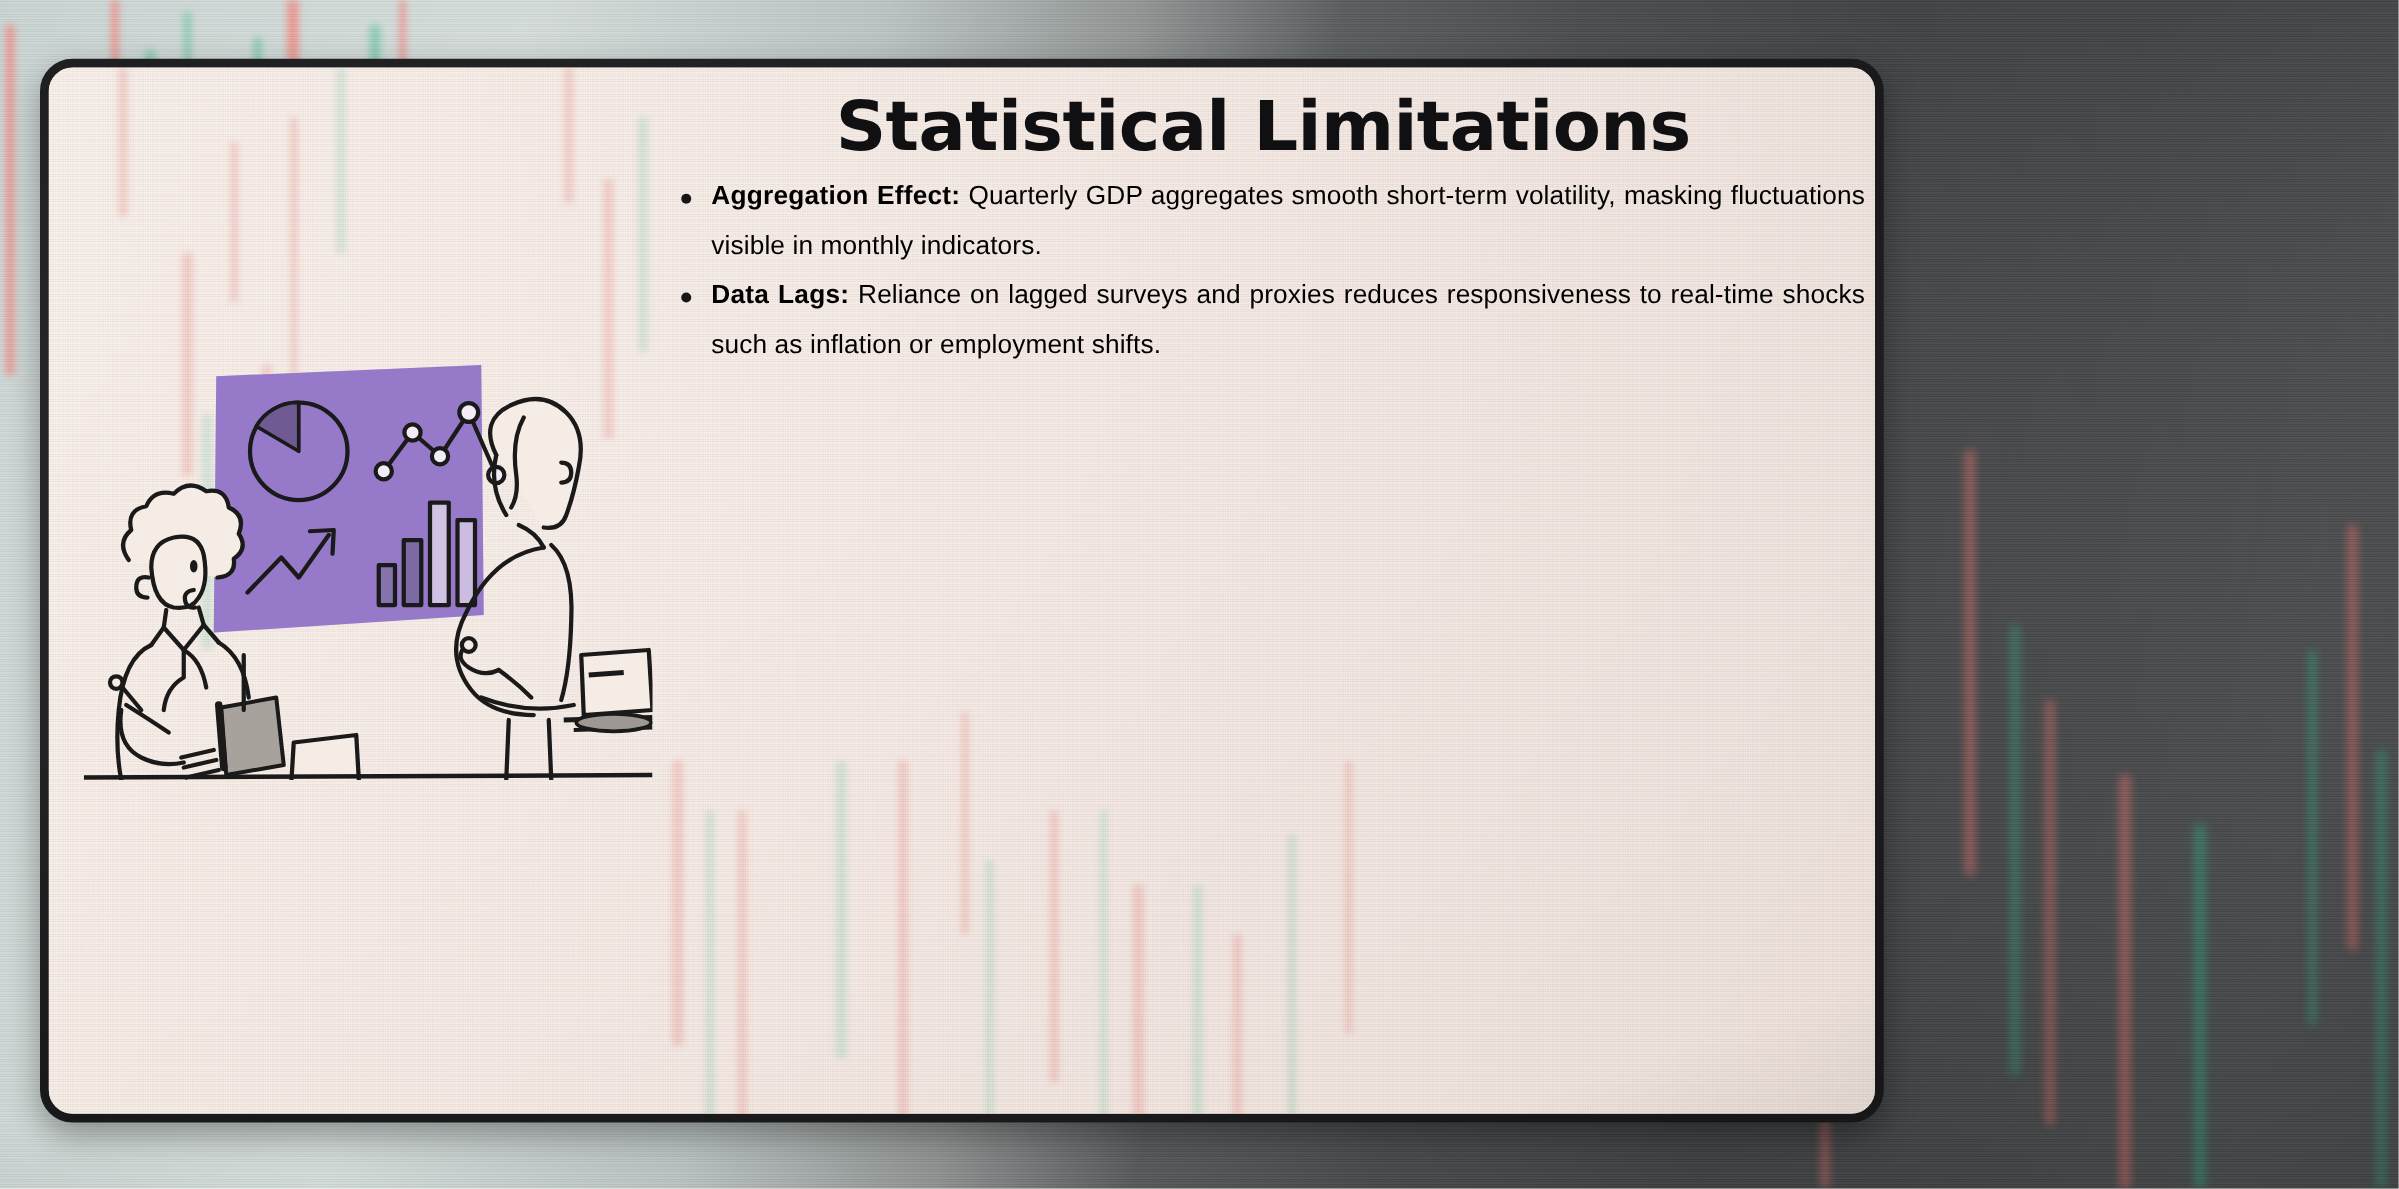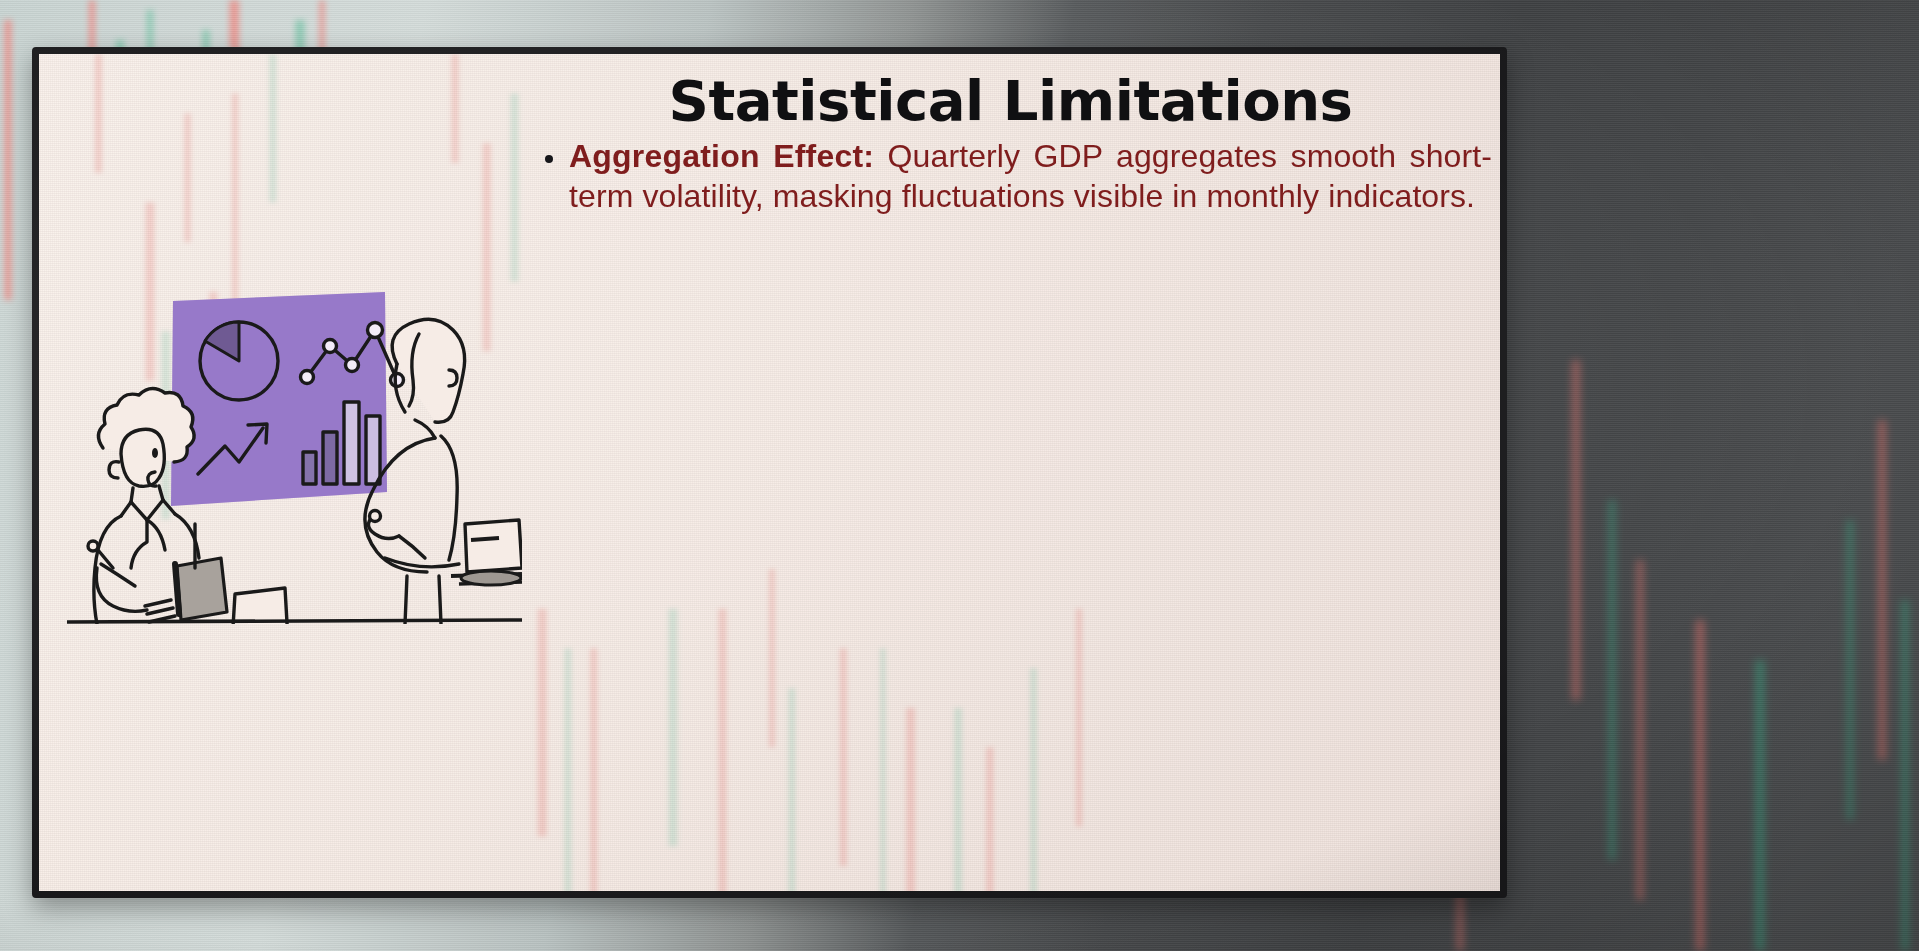--- a/index.html
+++ b/index.html
@@ -57,21 +57,21 @@
 
   
   #card {
     position: absolute;
     left: 32px;
     top: 47px;
     width: 1475px;
     height: 851px;
     background: #f6ece6;
     border: 7px solid #18181a;
-    border-radius: 4px;
+    border-radius: 26px;
     overflow: hidden;
     box-shadow: 0 10px 26px rgba(0,0,0,.35);
   }
   
   #card-candles {
     position: absolute;
     inset: 0;
     filter: blur(2.5px);
     opacity: .30;
     pointer-events: none;
@@ -129,23 +129,23 @@
 
   ul#bullets {
     list-style: none;
     margin: 0;
     padding: 0;
   }
   ul#bullets > li {
     position: relative;
     padding-left: 40px;
     font-family: "Liberation Sans", sans-serif;
-    font-size: 32px;
+    font-size: 21px;
     line-height: 39.5px;
-    color: #7f1d1d;
+    color: #000000;
     text-align: justify;
     text-justify: inter-word;
     margin: 0;
     letter-spacing: .1px;
   }
   ul#bullets > li::before {
     content: "";
     position: absolute;
     left: 16px;
     top: 18px;
@@ -361,18 +361,22 @@
 
     <div id="content">
 
       <h1 id="title">Statistical Limitations</h1>
 
       <ul id="bullets">
         <li>
           <b>Aggregation Effect:</b>
           <span class="body">Quarterly GDP aggregates smooth short-term volatility, masking fluctuations visible in monthly indicators.</span>
         </li>
+        <li>
+          <b>Data Lags:</b>
+          <span class="body">Reliance on lagged surveys and proxies reduces responsiveness to real-time shocks such as inflation or employment shifts.</span>
+        </li>
       </ul>
     </div>
   </div>
 
   <div id="vignette"></div>
 </div>
 
 </body></html>

